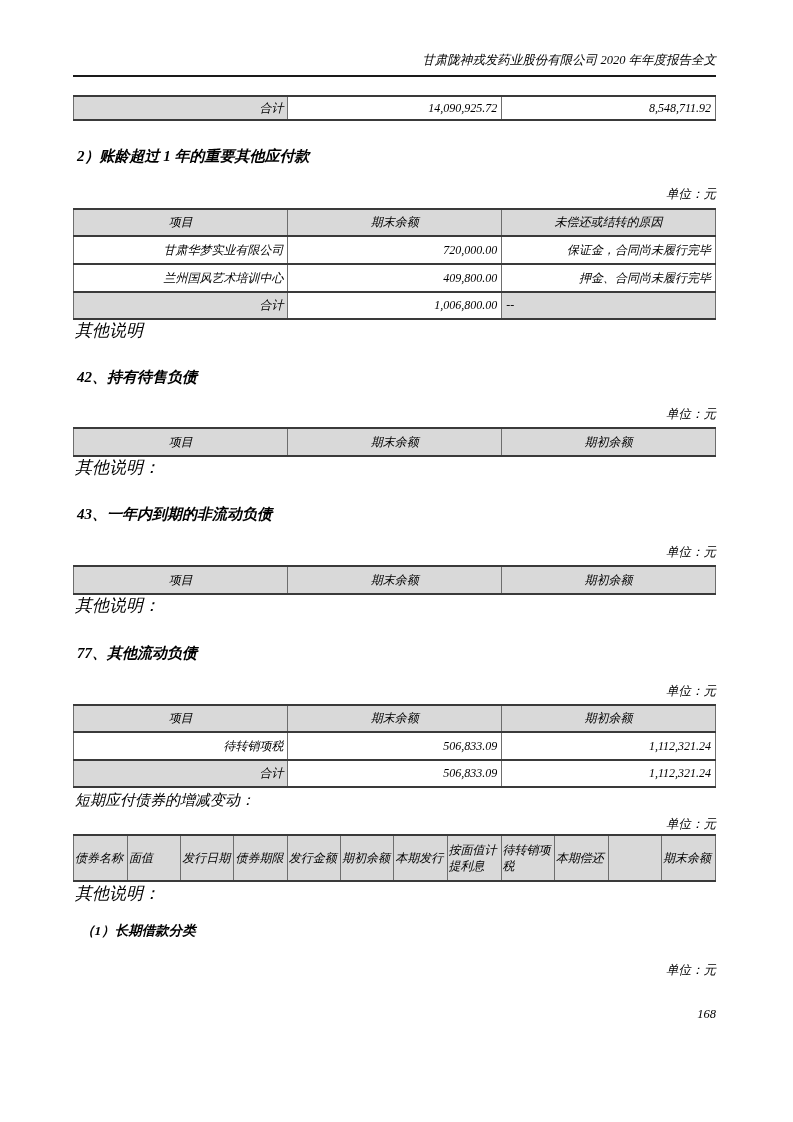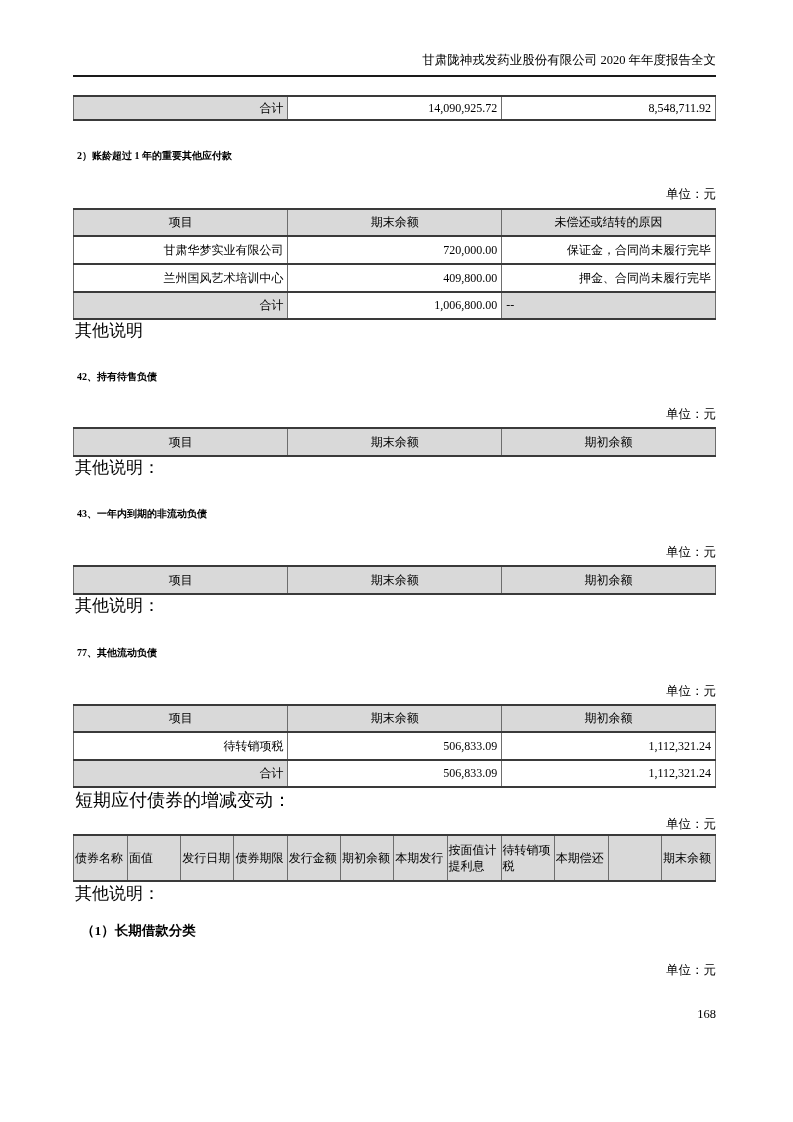--- a/index.html
+++ b/index.html
@@ -2,34 +2,34 @@
 <html><head>
 <meta charset="utf-8">
 <style>
   * { margin:0; padding:0; box-sizing:border-box; }
   html,body { background:#ffffff; }
   body {
     width:793px; height:1122px; margin:0 auto; position:relative;
     font-family:"Liberation Serif","DejaVu Serif",serif;
     color:#000;
   }
-  .page { width:758px; height:1122px; overflow:hidden; position:relative; }
+  .page { width:758px; height:1122px; overflow:hidden; position:relative;font-style:italic; }
   .content { margin-left:73px; width:643px; }
 
   .doc-header {
     padding-top:52px; padding-bottom:6px;
     border-bottom:2px solid #1a1a1a;
     text-align:right; font-size:12.5px; line-height:17px;
   }
 
-  .sec-heading { font-weight:bold; font-size:10px; line-height:18px; padding-left:4px; }
+  .sec-heading { font-weight:bold; font-size:15px; line-height:18px; padding-left:4px; }
   .sub-heading { font-weight:bold; font-size:13.5px; line-height:18px; padding-left:8px; }
   .unit { text-align:right; font-size:12.5px; line-height:16px; }
   .note { font-size:17px; line-height:16px; padding-left:2px; }
-  .caption { font-size:18px; line-height:16px; padding-left:2px; }
+  .caption { font-size:15px; line-height:16px; padding-left:2px; }
 
   table { width:100%; border-collapse:collapse; table-layout:fixed; font-size:12px; }
   td, th {
     font-weight:normal;
     border-left:1px solid #6e6e6e; border-right:1px solid #6e6e6e;
     border-top:2px solid #3a3a3a; border-bottom:2px solid #3a3a3a;
     padding:2px 4px; vertical-align:middle; overflow:hidden;
   }
   .g { background:#d9d9d9; }
   .c { }

